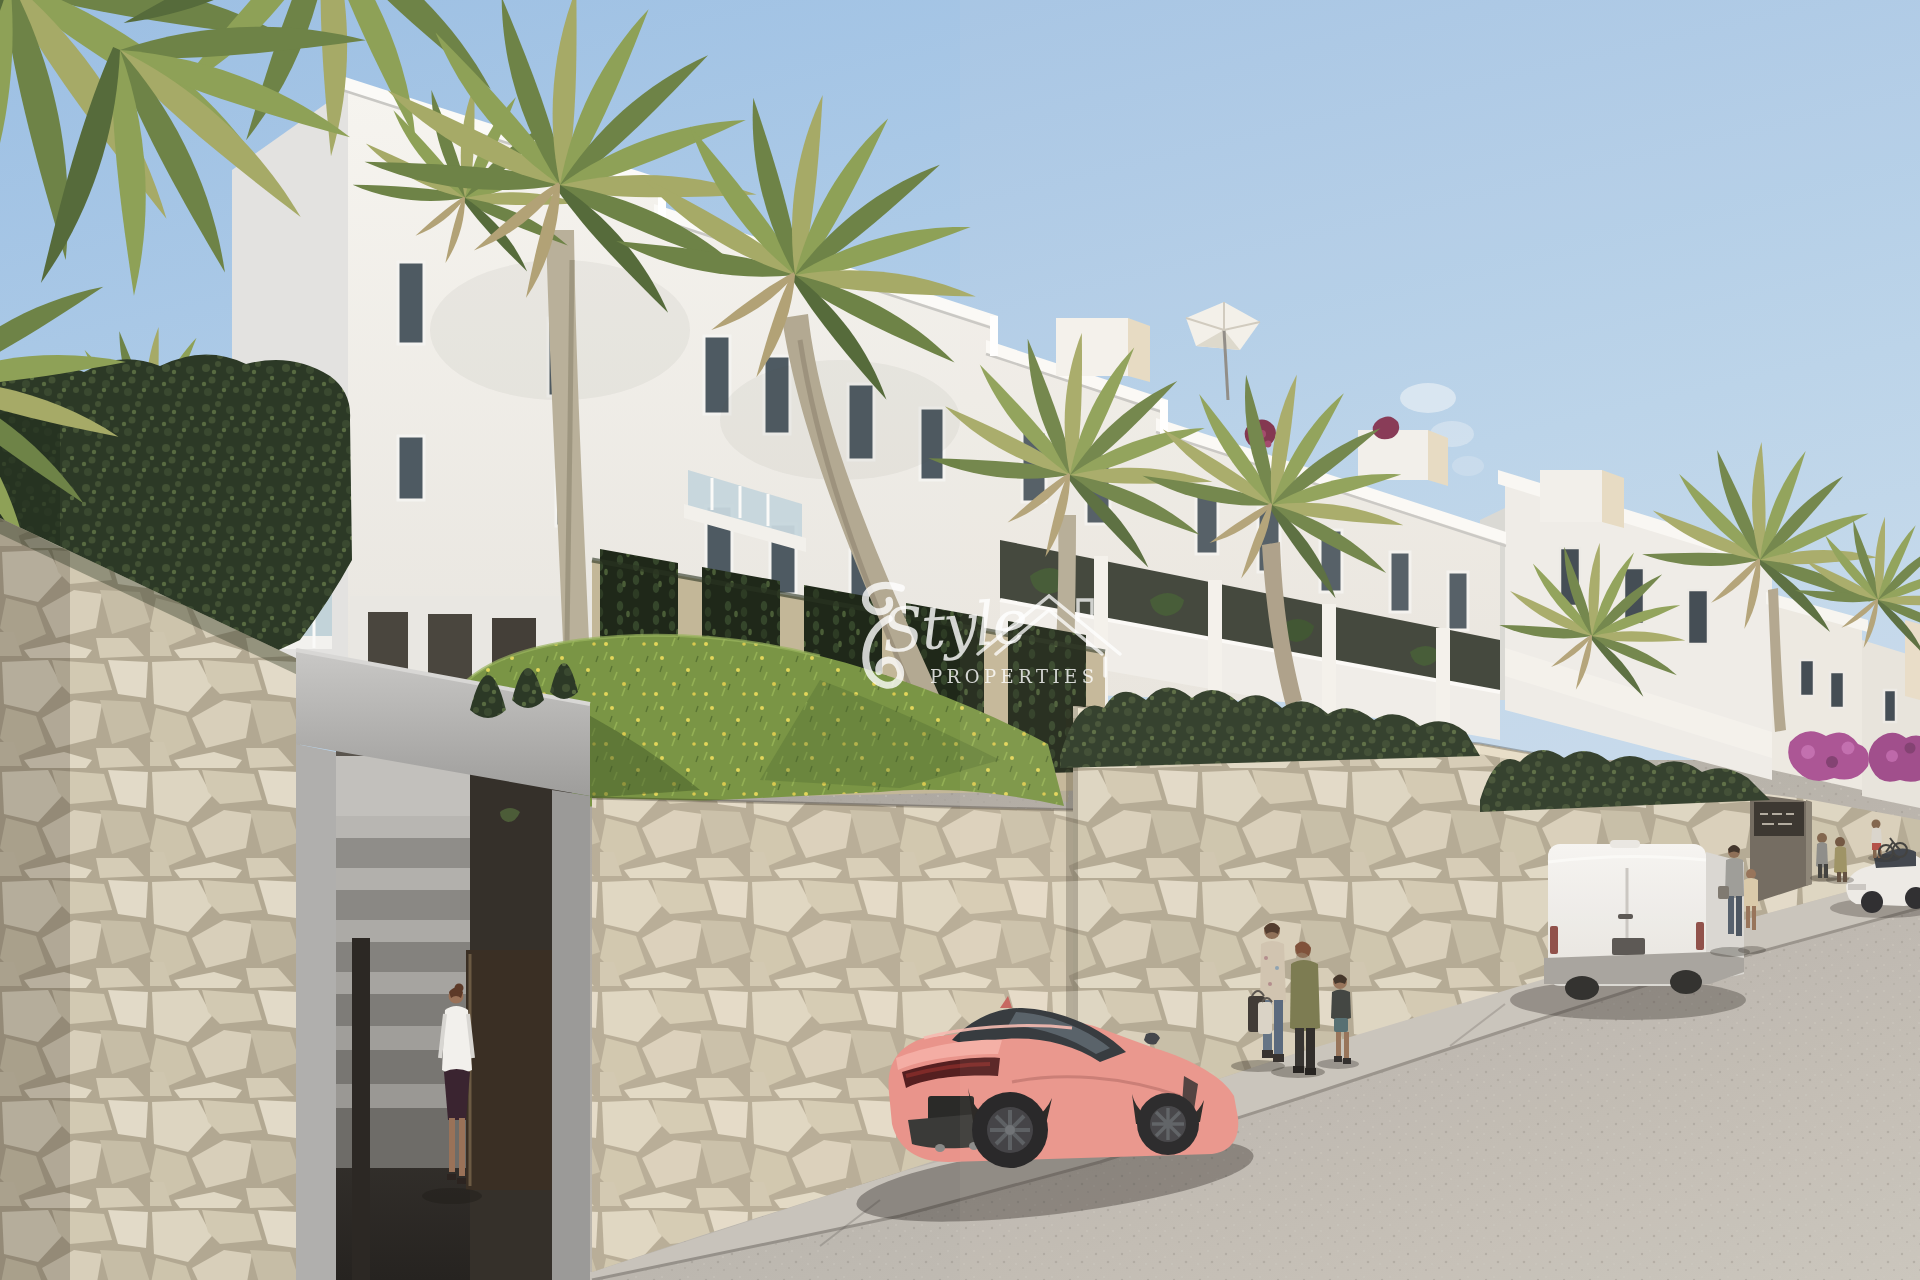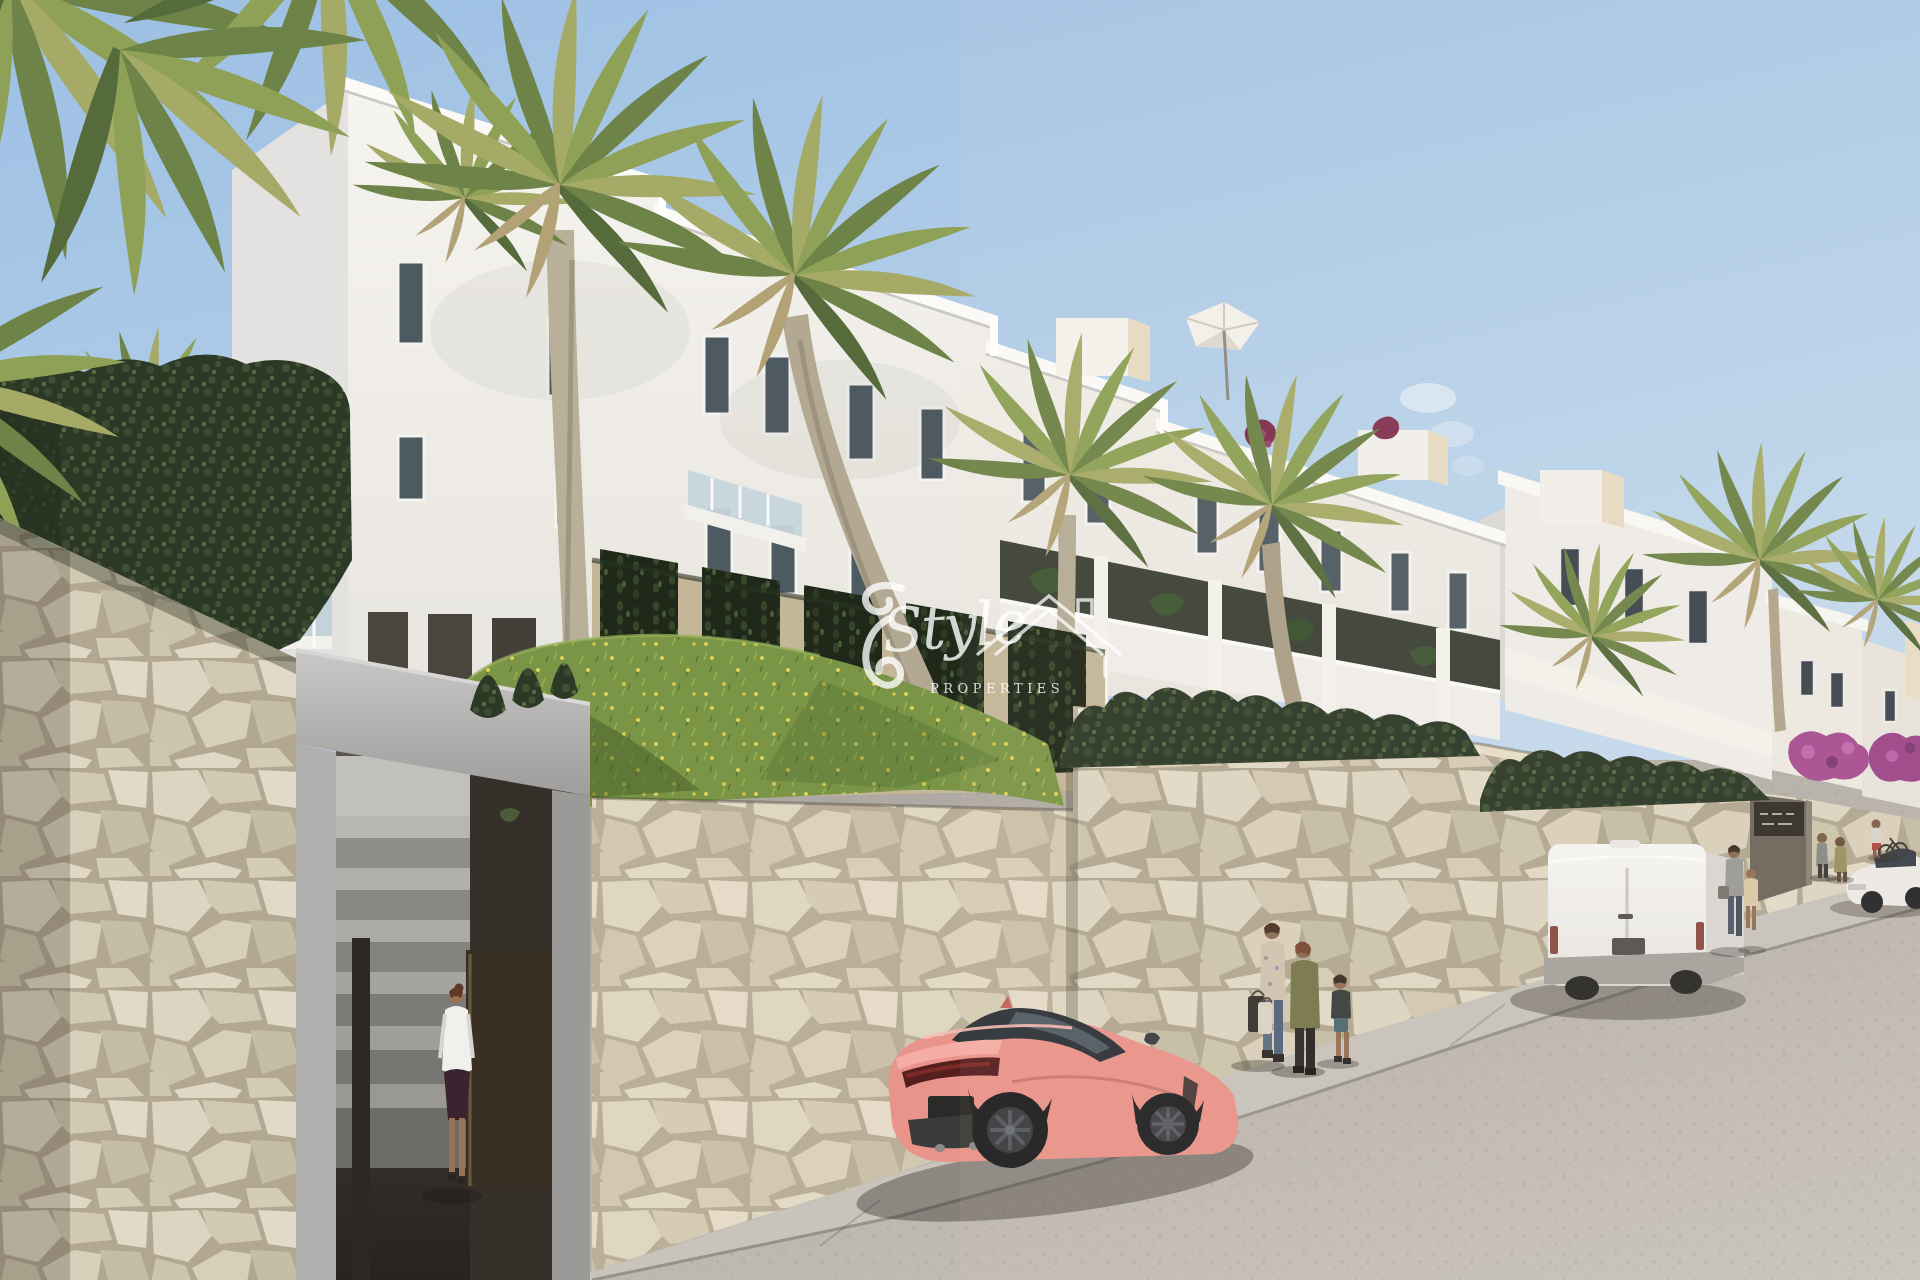--- a/index.html
+++ b/index.html
@@ -5,21 +5,21 @@
   html,body{margin:0;padding:0;background:#222}
   .stage{position:relative;width:1920px;height:1280px;overflow:hidden;background:#b9d3ea;font-family:"Liberation Sans",sans-serif}
   svg.scene{position:absolute;left:0;top:0;display:block}
   
   .f1{fill:#8ea157}.f2{fill:#6e8347}.f3{fill:#a6aa67}.f4{fill:#566b3b}.fd{fill:#b2a276}
   .win{fill:#4e5a62;stroke:#f4f3f0;stroke-width:3}
   .winD{fill:#3c464e;stroke:#eceae6;stroke-width:2.5}
   
   .wm{position:absolute;left:856px;top:578px;width:312px;height:136px;color:rgba(255,255,255,.8);pointer-events:none}
   .wm .script{position:absolute;left:26px;top:18px;font-family:"DejaVu Serif",serif;font-style:italic;font-size:60px;line-height:1;letter-spacing:-2px;transform:rotate(-4deg)}
-  .wm .caps{position:absolute;left:74px;top:103px;font-family:"DejaVu Serif",serif;font-size:13px;letter-spacing:4.5px;white-space:nowrap}
+  .wm .caps{position:absolute;left:74px;top:88px;font-family:"DejaVu Serif",serif;font-size:18px;letter-spacing:4.5px;white-space:nowrap}
   .wm svg{position:absolute;overflow:visible}
 </style>
 </head>
 <body>
 
 <div class="stage">
 <svg class="scene" width="1920" height="1280" viewBox="0 0 1920 1280">
 <defs>
   <linearGradient id="skyg" x1="0" y1="0" x2=".35" y2="1">
     <stop offset="0" stop-color="#9cbfe3"></stop>

